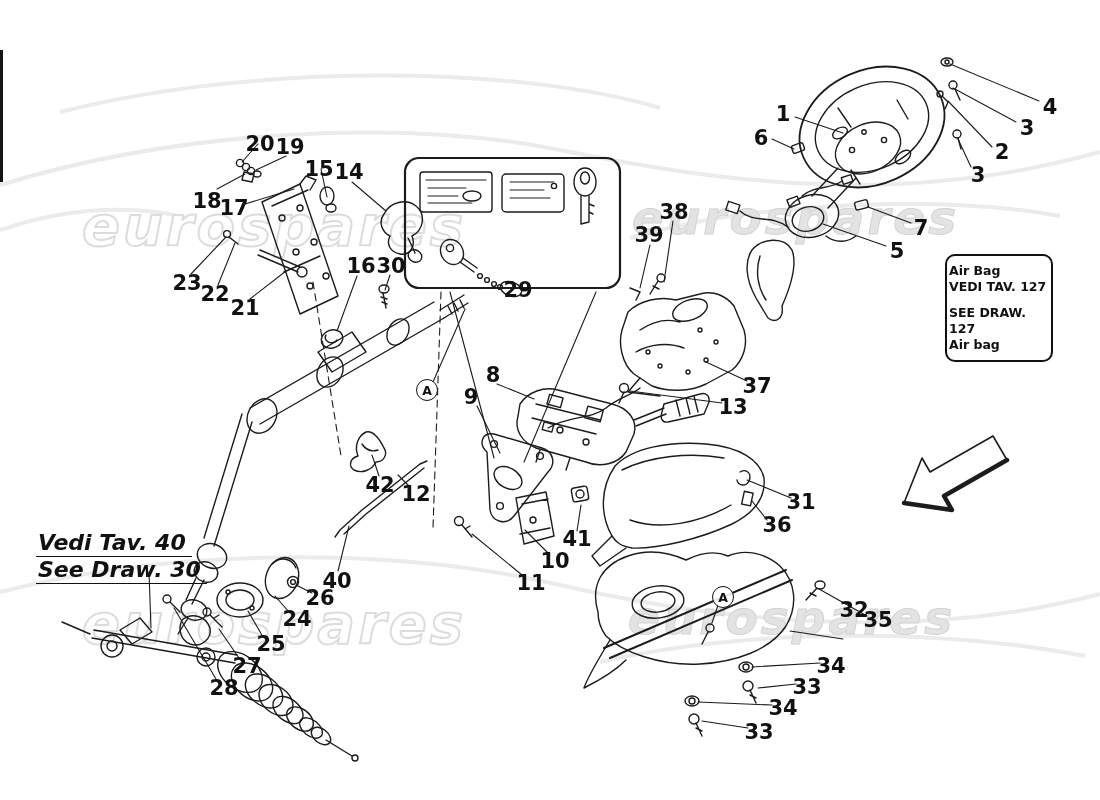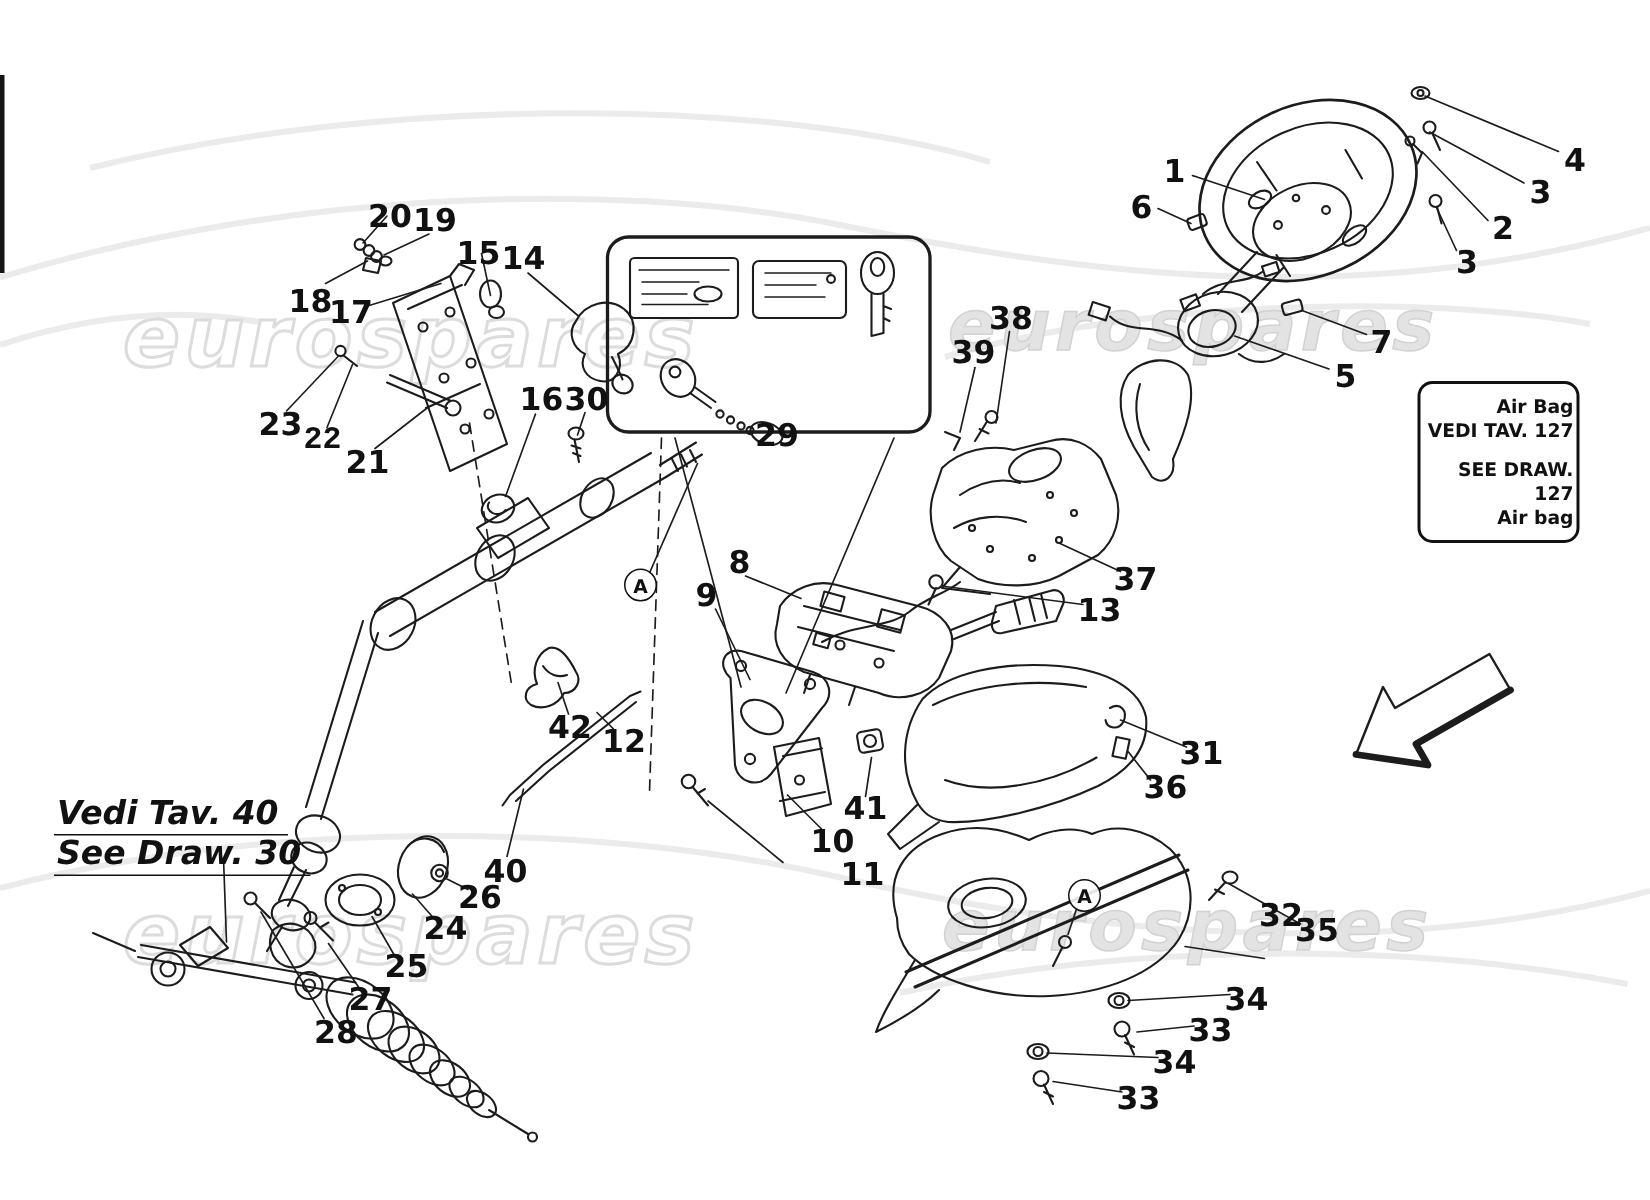--- a/index.html
+++ b/index.html
@@ -16,21 +16,21 @@
   .wm2{left:632px;top:194px;font-size:47px;}
   .wm3{left:82px;top:596px;font-size:56px;}
   .wm4{left:628px;top:594px;font-size:47px;}
   
   .callout{position:absolute;transform:translate(-50%,-50%);font-weight:700;font-size:21px;color:#111;}
   .a-marker{position:absolute;transform:translate(-50%,-50%);width:20px;height:20px;
             border:1.7px solid #111;border-radius:50%;display:flex;align-items:center;justify-content:center;
             font-weight:700;font-size:12.5px;background:rgba(255,255,255,.88);}
   
   .airbag-box{position:absolute;left:945px;top:254px;width:100px;border:2px solid #111;border-radius:10px;
-              text-align:right;font-weight:700;font-size:12.5px;line-height:1.25;padding:7px 2px 8px;background:#fff;}
+              text-align:left;font-weight:700;font-size:12.5px;line-height:1.25;padding:7px 2px 8px;background:#fff;}
   .airbag-gap{height:11px;}
   
   .rack-note{position:absolute;left:36px;top:530px;font-style:italic;font-weight:700;font-size:22px;}
   .rack-note .line{border-bottom:1.7px solid #111;padding:0 6px 1px 2px;display:inline-block;}
 </style>
 </head>
 <body>
 
 <div class="canvas">
 
@@ -362,32 +362,32 @@
       <span class="callout" style="left: 1002px; top: 152px;">2</span>
       <span class="callout" style="left: 1027px; top: 128px;">3</span>
       <span class="callout" style="left: 1050px; top: 107px;">4</span>
       <span class="callout" style="left: 978px; top: 175px;">3</span>
       <span class="callout" style="left: 897px; top: 251px;">5</span>
       <span class="callout" style="left: 761px; top: 138px;">6</span>
       <span class="callout" style="left: 921px; top: 228px;">7</span>
       <span class="callout" style="left: 493px; top: 375px;">8</span>
       <span class="callout" style="left: 471px; top: 397px;">9</span>
       <span class="callout" style="left: 555px; top: 561px;">10</span>
-      <span class="callout" style="left: 531px; top: 583px; margin-left: 44px;">11</span>
+      <span class="callout" style="left: 531px; top: 583px;">11</span>
       <span class="callout" style="left: 416px; top: 494px;">12</span>
       <span class="callout" style="left: 733px; top: 407px;">13</span>
       <span class="callout" style="left: 349px; top: 172px;">14</span>
       <span class="callout" style="left: 319px; top: 169px;">15</span>
       <span class="callout" style="left: 361px; top: 266px;">16</span>
       <span class="callout" style="left: 234px; top: 208px;">17</span>
       <span class="callout" style="left: 207px; top: 201px;">18</span>
       <span class="callout" style="left: 290px; top: 147px;">19</span>
       <span class="callout" style="left: 260px; top: 144px;">20</span>
       <span class="callout" style="left: 245px; top: 308px;">21</span>
-      <span class="callout" style="left: 215px; top: 294px; font-family: Liberation Mono, monospace;">22</span>
+      <span class="callout" style="left: 215px; top: 294px;">22</span>
       <span class="callout" style="left: 187px; top: 283px;">23</span>
       <span class="callout" style="left: 297px; top: 619px;">24</span>
       <span class="callout" style="left: 271px; top: 644px;">25</span>
       <span class="callout" style="left: 320px; top: 598px;">26</span>
       <span class="callout" style="left: 247px; top: 666px;">27</span>
       <span class="callout" style="left: 224px; top: 688px;">28</span>
       <span class="callout" style="left: 518px; top: 290px;">29</span>
       <span class="callout" style="left: 391px; top: 266px;">30</span>
       <span class="callout" style="left: 801px; top: 502px;">31</span>
       <span class="callout" style="left: 854px; top: 610px;">32</span>

